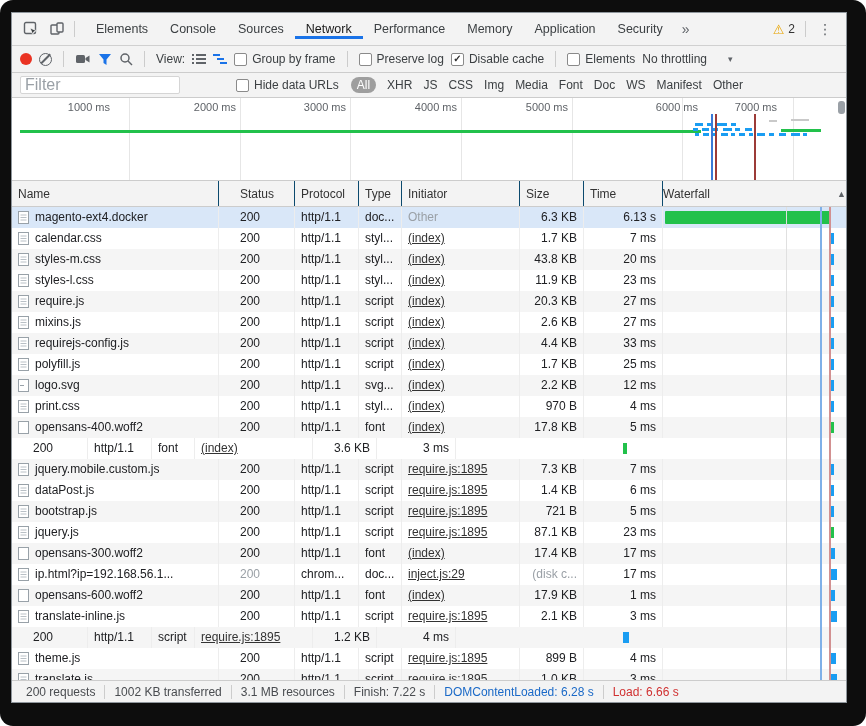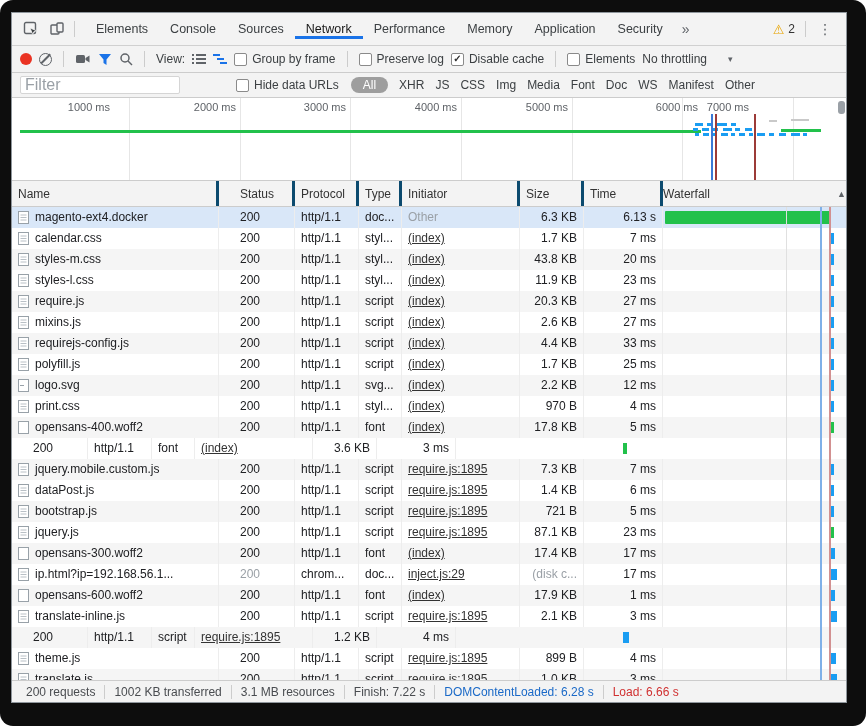--- a/index.html
+++ b/index.html
@@ -35,31 +35,31 @@
   .throttle{display:flex;align-items:center;gap:6px;cursor:pointer;}
   .caret{font-size:9px;color:#5f6368;}
   
   .filterbar{height:25px;flex:0 0 25px;background:#f3f3f3;border-bottom:1px solid #ccc;
     display:flex;align-items:center;padding:0 8px;gap:8px;box-sizing:border-box;color:#3c4043;}
   .filter-input{width:150px;height:16px;border:1px solid #d5d5d5;border-radius:2px;font-size:16px;
     padding:0 4px;color:#202124;font-family:"Liberation Sans",sans-serif;}
   .filter-input::placeholder{color:#9aa0a6;}
   .pills{display:flex;align-items:center;gap:11px;margin-left:4px;}
   .pill{color:#3c4043;cursor:pointer;}
-  .pill.active{background:#9e9e9e;color:#fff;border-radius:8px;padding:1px 12px;}
+  .pill.active{background:#9e9e9e;color:#fff;border-radius:8px;padding:1px 6px;}
   
   .overview{height:82px;flex:0 0 82px;position:relative;background:#fff;border-bottom:1px solid #ccc;overflow:hidden;}
   .ov-grid{position:absolute;top:0;bottom:0;width:1px;background:#e6e6e6;}
   .ov-label{position:absolute;top:3px;font-size:11px;color:#5f6368;transform:translateX(-100%);padding-right:4px;white-space:nowrap;}
   .ov-mark{position:absolute;}
   .ov-vline{position:absolute;top:16px;bottom:0;width:2px;}
   
   .grid{flex:1;display:flex;flex-direction:column;min-height:0;position:relative;}
   .thead{height:25px;flex:0 0 25px;background:#f3f3f3;border-bottom:1px solid #ccc;display:flex;color:#333;}
-  .th{display:flex;align-items:center;padding:0 6px;border-right:3px solid #0c4a6e;box-sizing:border-box;cursor:pointer;}
+  .th{display:flex;align-items:center;padding:0 6px;border-right:1px solid #0c4a6e;box-sizing:border-box;cursor:pointer;}
   .tbody{flex:1;overflow:hidden;position:relative;}
   .row{display:flex;height:21px;line-height:21px;background:#fff;cursor:pointer;}
   .row.stripe{background:#f5f5f5;}
   .row.selected{background:#d9e7f8;}
   .td{padding:0 6px;border-right:1px solid #ededed;box-sizing:border-box;white-space:nowrap;overflow:hidden;text-overflow:ellipsis;}
   .c-name{width:207px;display:flex;align-items:center;gap:6px;}
   .c-status{width:61px;margin-left:15px;}
   .c-protocol{width:64px;}
   .c-type{width:43px;}
   .c-initiator{width:118px;}
@@ -216,21 +216,21 @@
         <div class="ov-label" style="left: 228px;">2000 ms</div>
         <div class="ov-grid" style="left: 338px;"></div>
         <div class="ov-label" style="left: 338px;">3000 ms</div>
         <div class="ov-grid" style="left: 449px;"></div>
         <div class="ov-label" style="left: 449px;">4000 ms</div>
         <div class="ov-grid" style="left: 560px;"></div>
         <div class="ov-label" style="left: 560px;">5000 ms</div>
         <div class="ov-grid" style="left: 670px;"></div>
         <div class="ov-label" style="left: 690px;">6000 ms</div>
         <div class="ov-grid" style="left: 781px;"></div>
-        <div class="ov-label" style="left: 741px;">7000 ms</div>
+        <div class="ov-label" style="left: 769px;">7000 ms</div>
         <div class="ov-mark" style="left: 8px; top: 32px; width: 681px; height: 3px; background: rgb(34, 193, 75);"></div>
         <div class="ov-mark" style="left: 769px; top: 31px; width: 40px; height: 3px; background: rgb(34, 193, 75);"></div>
         <div class="ov-mark" style="left: 779px; top: 21px; width: 18px; height: 2px; background: rgb(201, 201, 201);"></div>
         <div class="ov-mark" style="left: 757px; top: 22px; width: 8px; height: 2px; background: rgb(201, 201, 201);"></div>
         <div class="ov-mark" style="left: 683px; top: 25px; width: 8px; height: 3px; background: rgb(26, 157, 242);"></div>
         <div class="ov-mark" style="left: 695px; top: 25px; width: 6px; height: 3px; background: rgb(26, 157, 242);"></div>
         <div class="ov-mark" style="left: 705px; top: 25px; width: 10px; height: 3px; background: rgb(26, 157, 242);"></div>
         <div class="ov-mark" style="left: 719px; top: 25px; width: 5px; height: 3px; background: rgb(26, 157, 242);"></div>
         <div class="ov-mark" style="left: 681px; top: 30px; width: 5px; height: 3px; background: rgb(26, 157, 242);"></div>
         <div class="ov-mark" style="left: 690px; top: 30px; width: 7px; height: 3px; background: rgb(26, 157, 242);"></div>

